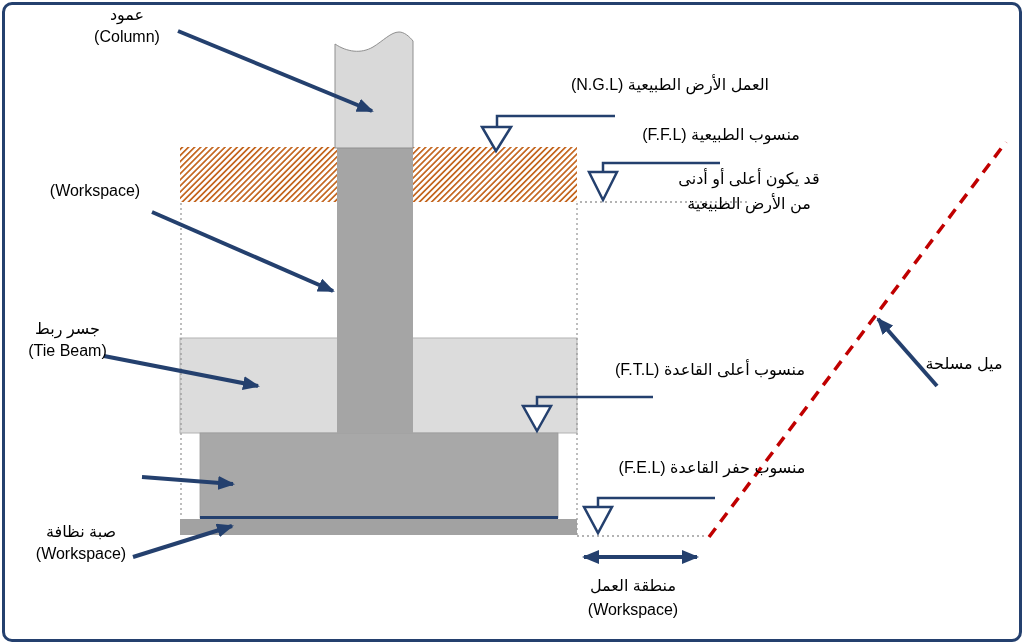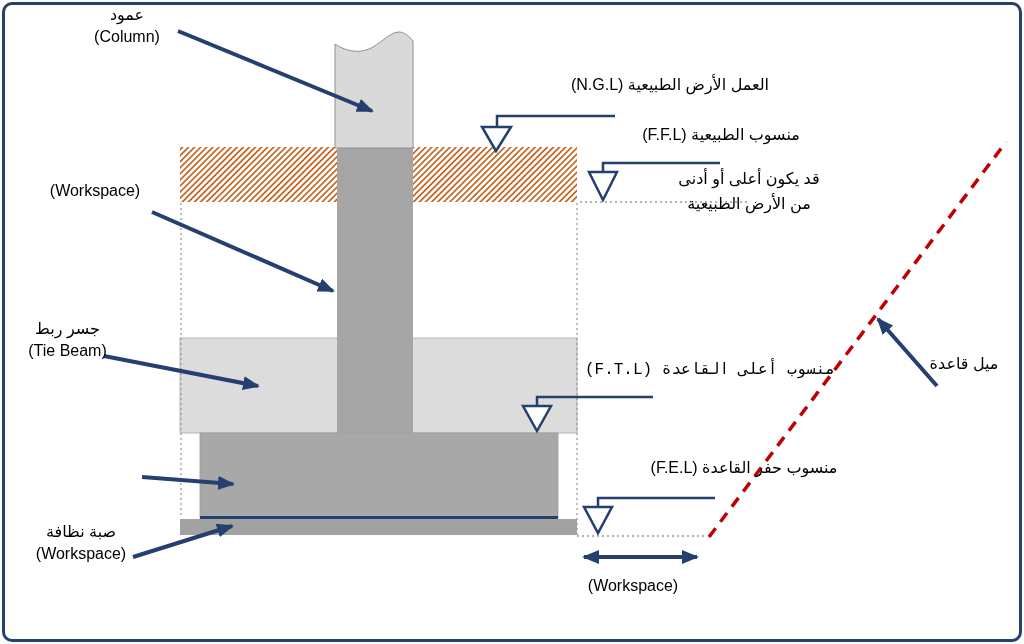--- a/index.html
+++ b/index.html
@@ -116,26 +116,27 @@
 
   <div class="label single" style="left:520px; top:74px; width:300px;">العمل الأرض الطبيعية (N.G.L)</div>
 
   <div class="label single" style="left:571px; top:124px; width:300px;">منسوب الطبيعية (F.F.L)</div>
 
   <div class="label" style="left:599px; top:167px; width:300px; line-height:1.55;">
     <div class="ar">قد يكون أعلى أو أدنى</div>
     <div class="ar">من الأرض الطبيعية</div>
   </div>
 
-  <div class="label single" style="left:560px; top:359px; width:300px;font-family:Liberation Mono, monospace;">منسوب أعلى القاعدة (F.T.L)</div>
+  <div class="label single" style="left:560px; top:359px; width:300px;">منسوب أعلى القاعدة (F.T.L)</div>
 
-  <div class="label single" style="left:594px; top:457px; width:300px;">منسوب حفر القاعدة (F.E.L)</div>
+  <div class="label single" style="left:562px; top:457px; width:300px;">منسوب حفر القاعدة (F.E.L)</div>
 
   <div class="label" style="left:908px; top:351px; width:112px; line-height:1.6;">
-    <div class="ar">ميل قاعدة</div>
+    <div class="ar">ميل مسلحة</div>
   </div>
 
   <div class="label" style="left:528px; top:574px; width:210px; line-height:1.5;">
+    <div class="ar">منطقة العمل</div>
     <div class="en">(Workspace)</div>
   </div>
 
   <div class="frame"></div>
 </div>
 
 </body></html>

